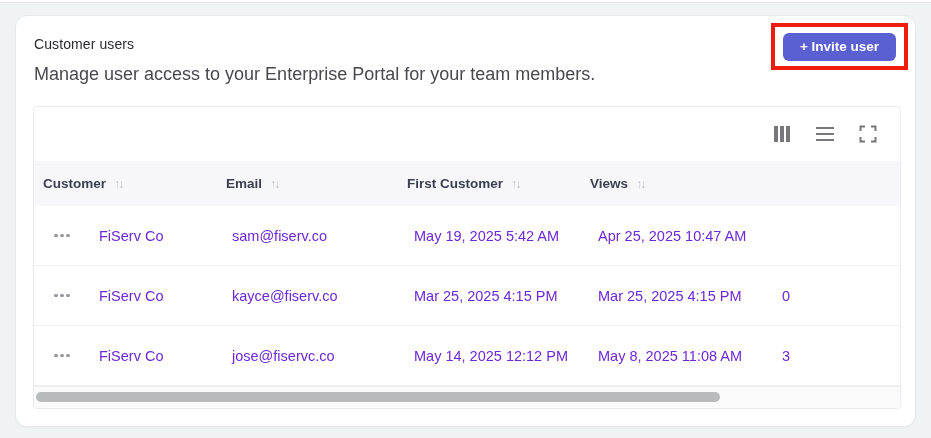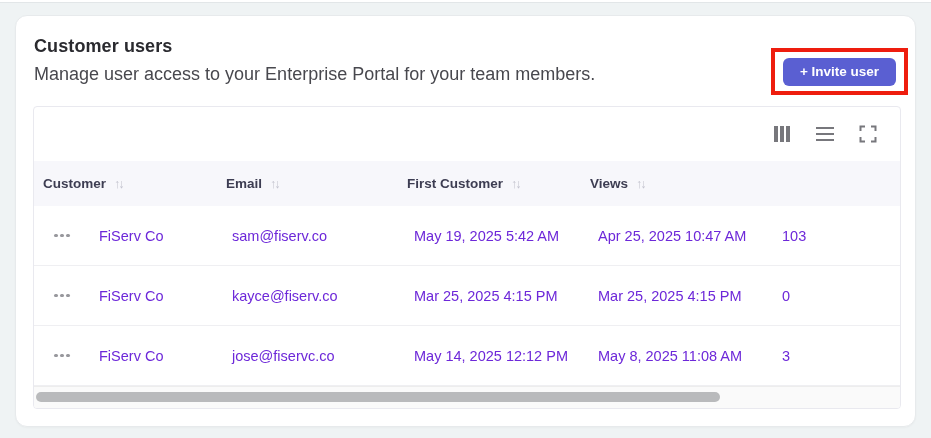--- a/index.html
+++ b/index.html
@@ -14,28 +14,28 @@
     position: absolute; left: 0; top: 0; width: 931px; height: 3px;
     background: #ffffff; border-bottom: 1px solid #e2e6e8;
   }
   .card {
     position: absolute; left: 15px; top: 15px; width: 901px; height: 412px;
     background: #ffffff; border: 1px solid #e7eaec; border-radius: 12px;
     box-shadow: 0 1px 2px rgba(0,0,0,0.03);
   }
   .page-title {
     position: absolute; left: 18px; top: 20px;
-    font-size: 18px; font-weight: 700; color: #2a2a2f; letter-spacing: 0.1px;
+    font-size: 14px; font-weight: 400; color: #2a2a2f; letter-spacing: 0.1px;
   }
   .page-subtitle {
     position: absolute; left: 18px; top: 48px;
     font-size: 18px; color: #48484e;
   }
   .annotation-box {
-    position: absolute; left: 755px; top: 32px; width: 137px; height: 47px;
+    position: absolute; left: 755px; top: 7px; width: 137px; height: 47px;
     border: 4px solid #ee1d0e;
     display: flex; align-items: center; justify-content: center;
   }
   .invite-btn {
     width: 113px; height: 28px; border: none; cursor: pointer;
     background: #5a5fd2; color: #ffffff; border-radius: 6px;
     font-size: 13.5px; font-weight: 700;
     font-family: "Liberation Sans", sans-serif;
     display: flex; align-items: center; justify-content: center;
   }
@@ -160,21 +160,20 @@
         <button class="kebab">
             <i></i>
             <i></i>
             <i></i>
           </button>
       </div>
       <div class="cell">FiServ Co</div>
       <div class="cell">sam@fiserv.co</div>
       <div class="cell">May 19, 2025 5:42 AM</div>
       <div class="cell">Apr 25, 2025 10:47 AM</div>
-      <div class="cell">103</div>
     </div>
 
     <div class="row">
       <div class="cell actions-cell">
         <button class="kebab">
             <i></i>
             <i></i>
             <i></i>
           </button>
       </div>

